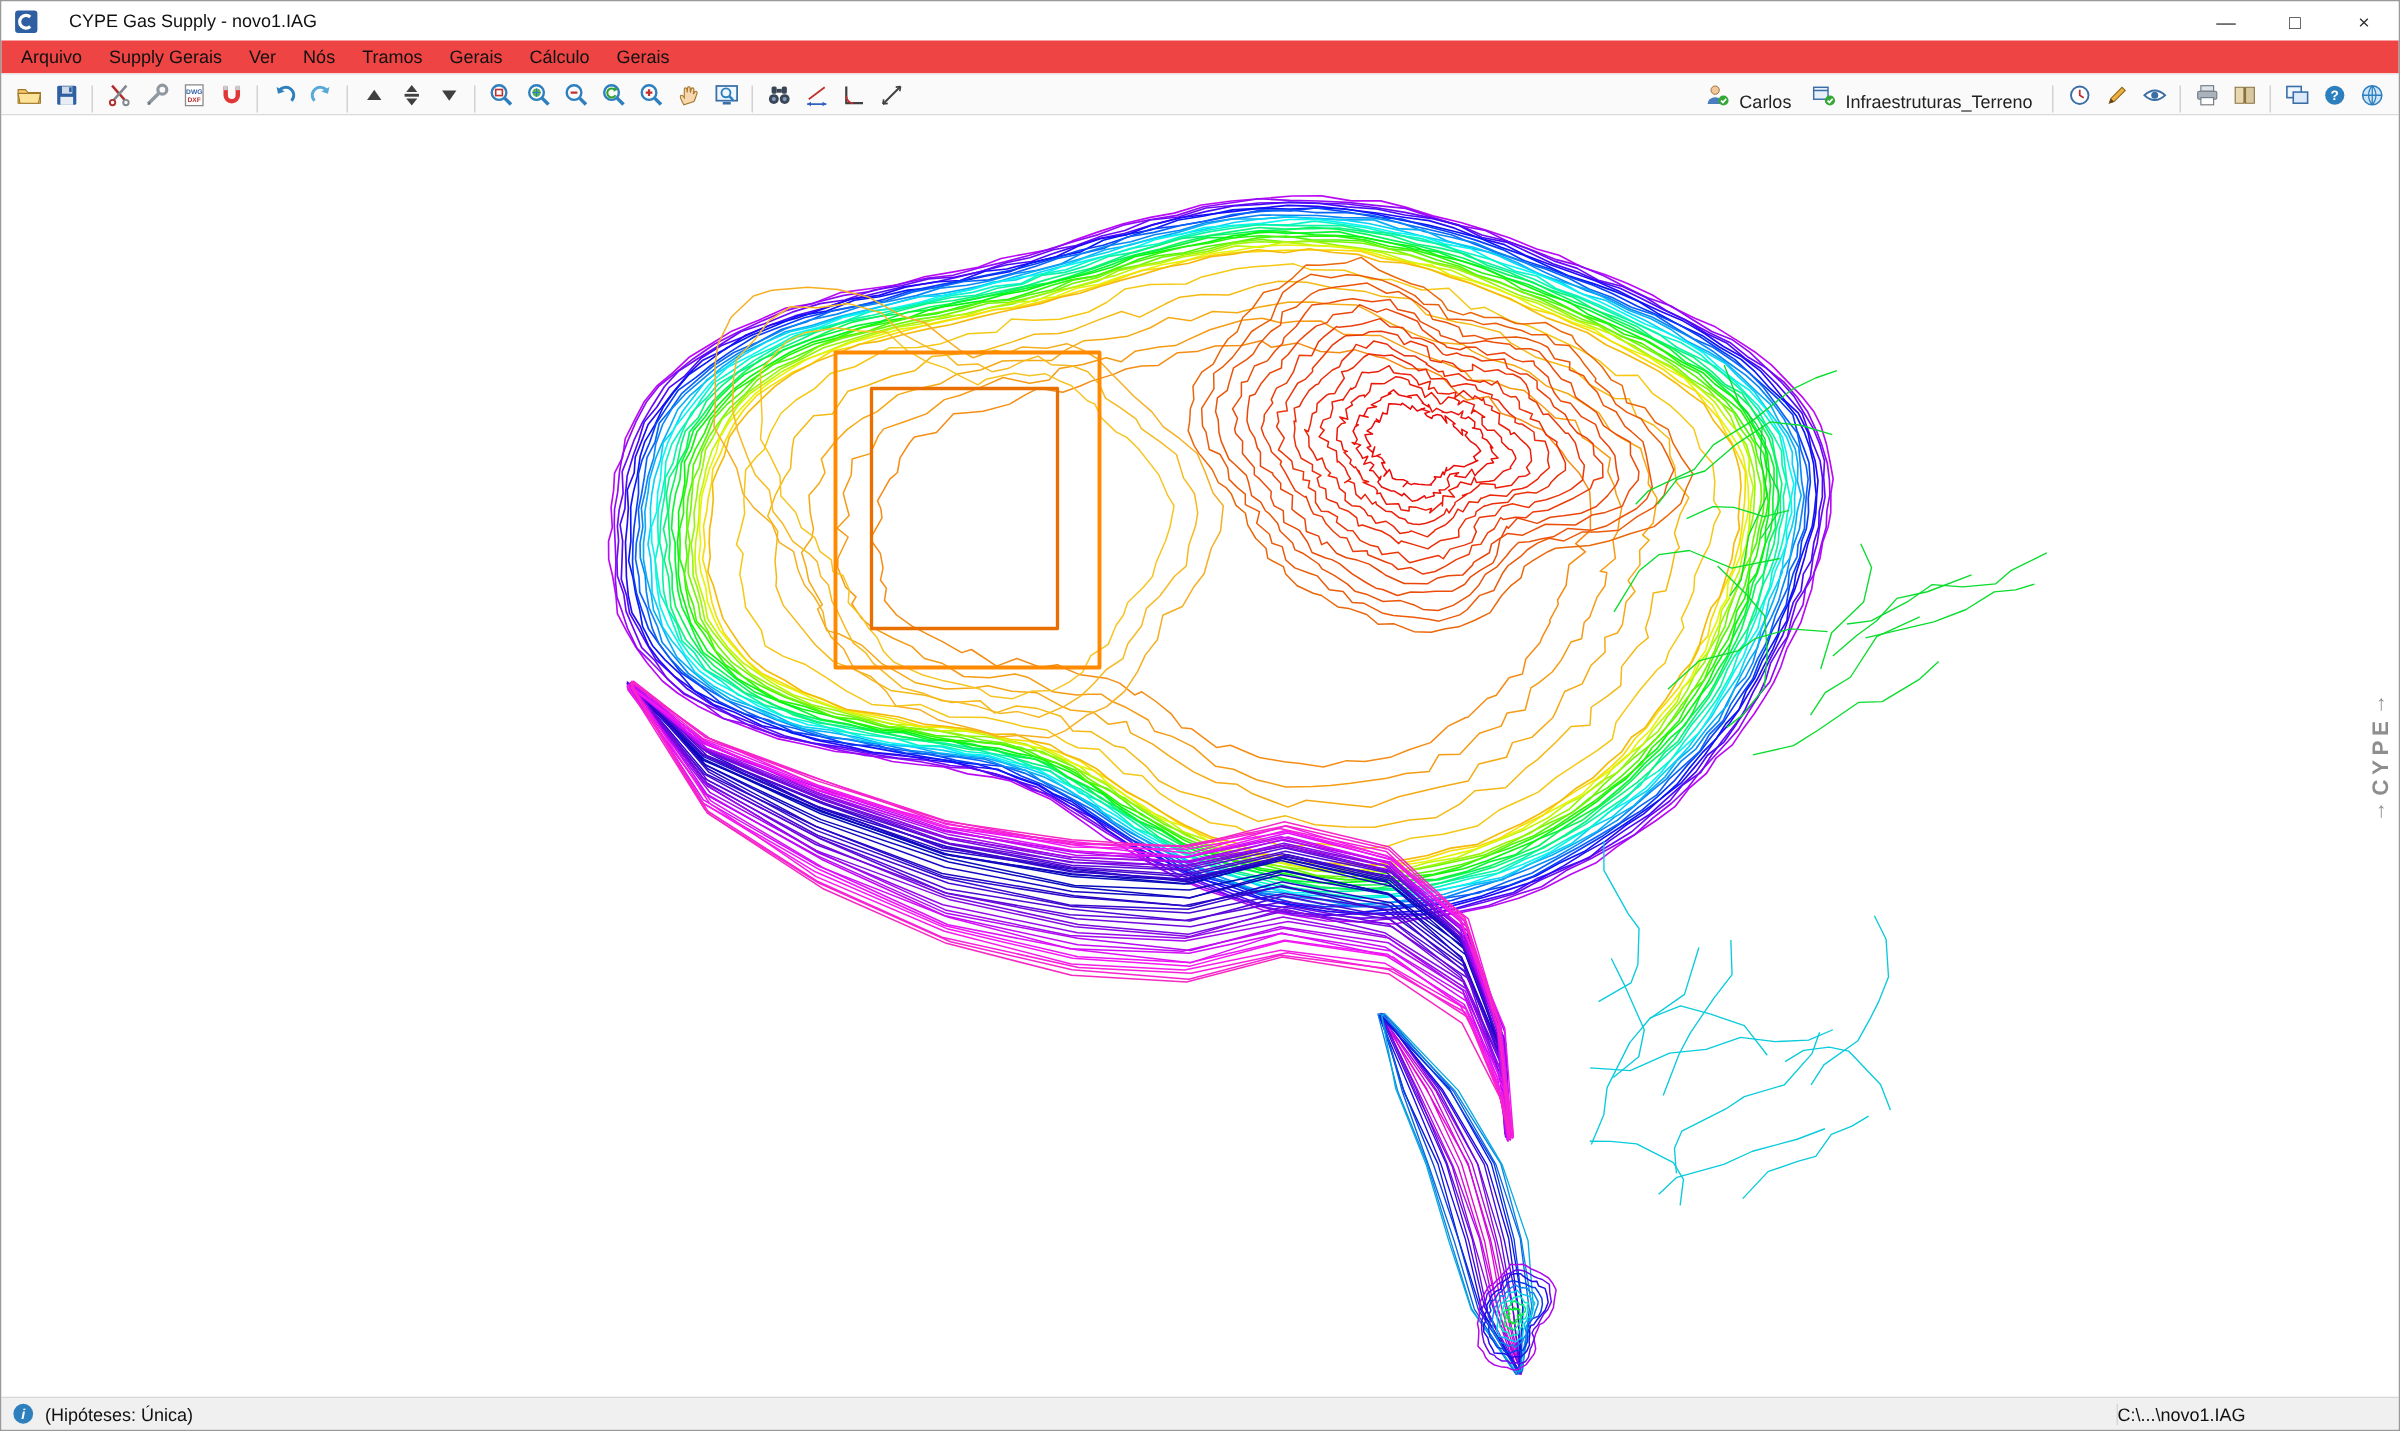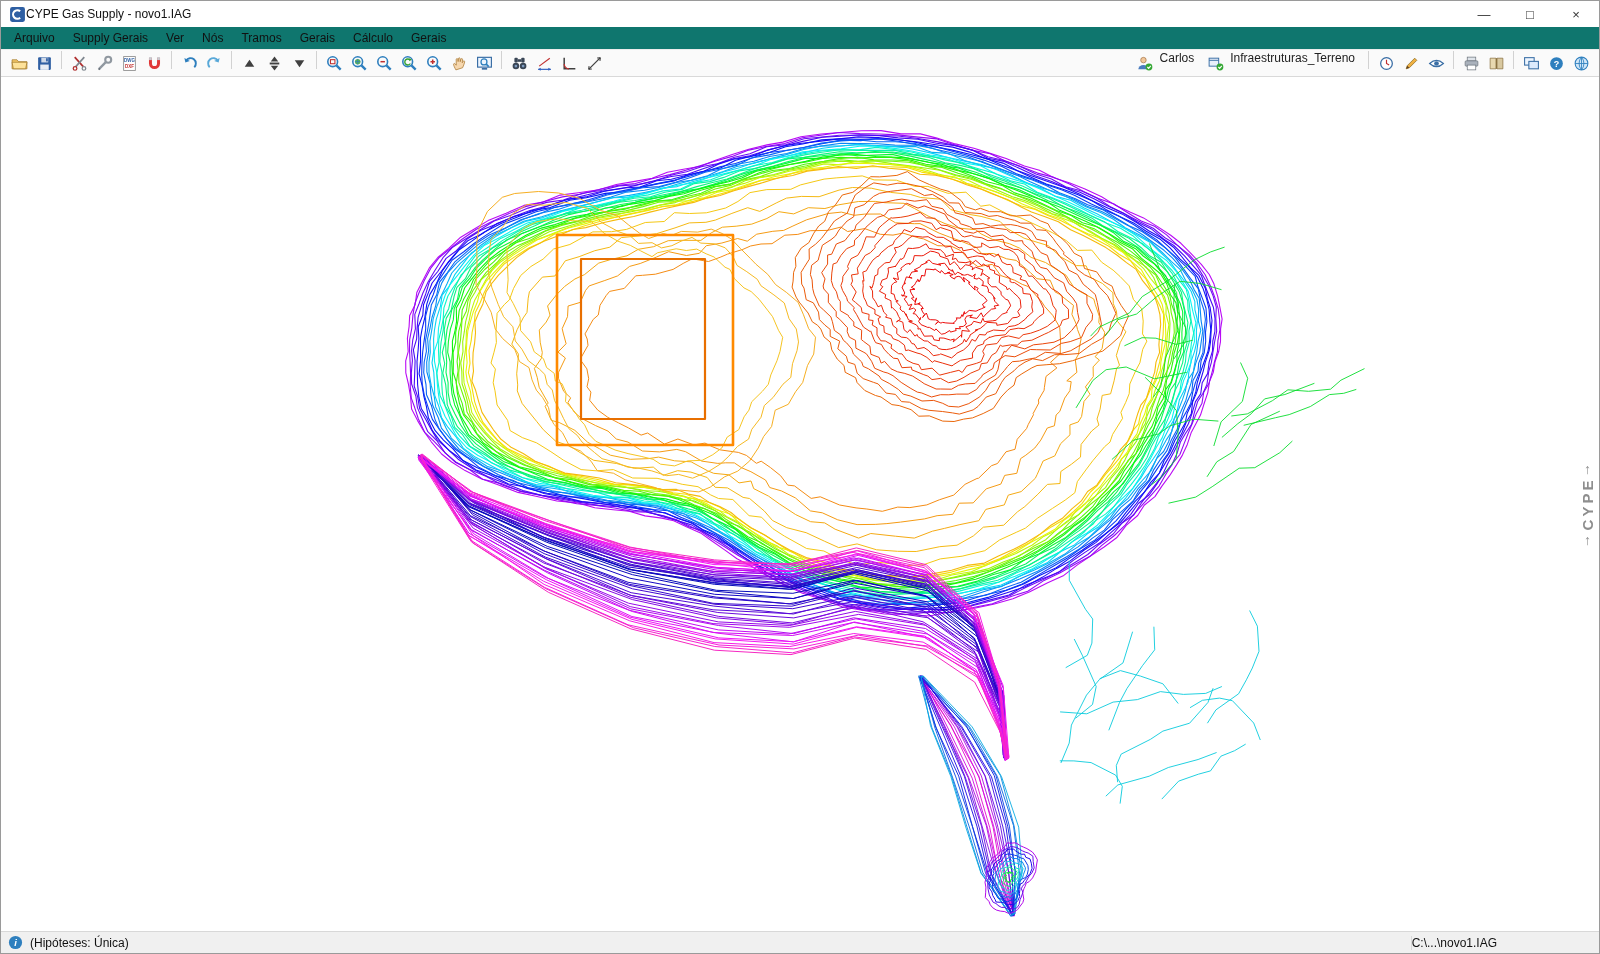--- a/index.html
+++ b/index.html
@@ -1,25 +1,25 @@
 <!DOCTYPE html>
 <html><head>
 <meta charset="utf-8">
 <style>
   *{margin:0;padding:0;box-sizing:border-box}
   html,body{width:1600px;height:954px;overflow:hidden;background:#d0d0d0;
     font-family:"Liberation Sans",sans-serif;}
   .window{width:1600px;height:954px;display:flex;flex-direction:column;background:#fff;border:1px solid #9a9a9a}
-  .titlebar{height:26px;flex:0 0 26px;display:flex;align-items:center;gap:0;padding-left:8px;font-size:12px;color:#111;background:#fff}
+  .titlebar{height:26px;flex:0 0 26px;display:flex;align-items:center;gap:20px;padding-left:8px;font-size:12px;color:#111;background:#fff}
   .caption-buttons{margin-left:auto;display:flex;align-self:stretch}
   .cap{width:46px;display:flex;align-items:center;justify-content:center;font-size:13px;color:#333;cursor:default}
-  .menubar{height:22px;flex:0 0 22px;display:flex;align-items:center;background:#0f766e;font-size:12px;color:#111;padding-left:4px}
+  .menubar{height:22px;flex:0 0 22px;display:flex;align-items:center;background:#ef4444;font-size:12px;color:#111;padding-left:4px}
   .menu-item{padding:2px 9px;cursor:default}
   .toolbar{height:28px;flex:0 0 28px;display:flex;align-items:center;background:#fafafa;border-top:1px solid #ececec;border-bottom:1px solid #d9d9d9;padding:0 6px;font-size:12px}
-  .tb-group{display:flex;align-items:flex-start;gap:1px}
+  .tb-group{display:flex;align-items:flex-end;gap:1px}
   .tb-right{margin-left:auto}
   .tbtn{width:24px;height:24px;display:flex;align-items:center;justify-content:center;border-radius:2px;cursor:default}
   .tsep{width:1px;height:18px;background:#d2d2d2;margin:0 4px}
   .tb-label{margin:0 8px 0 2px;color:#222;white-space:nowrap;font-size:12px}
   .canvas{flex:1;position:relative;background:#fff;overflow:hidden}
   .canvas svg.map{display:block}
   .watermark{position:absolute;right:3px;top:50%;transform:translateY(-50%);display:flex;flex-direction:column;align-items:center;gap:1px;color:#8e8e8e;font-weight:bold;font-size:14px}
   .vtext{writing-mode:vertical-rl;transform:rotate(180deg);letter-spacing:3px;font-size:15px}
   .statusbar{height:22px;flex:0 0 22px;display:flex;align-items:center;gap:6px;background:#f0f0f0;border-top:1px solid #d8d8d8;padding:0 6px;font-size:12px;color:#111}
   .sb-icon{display:flex;align-items:center}

